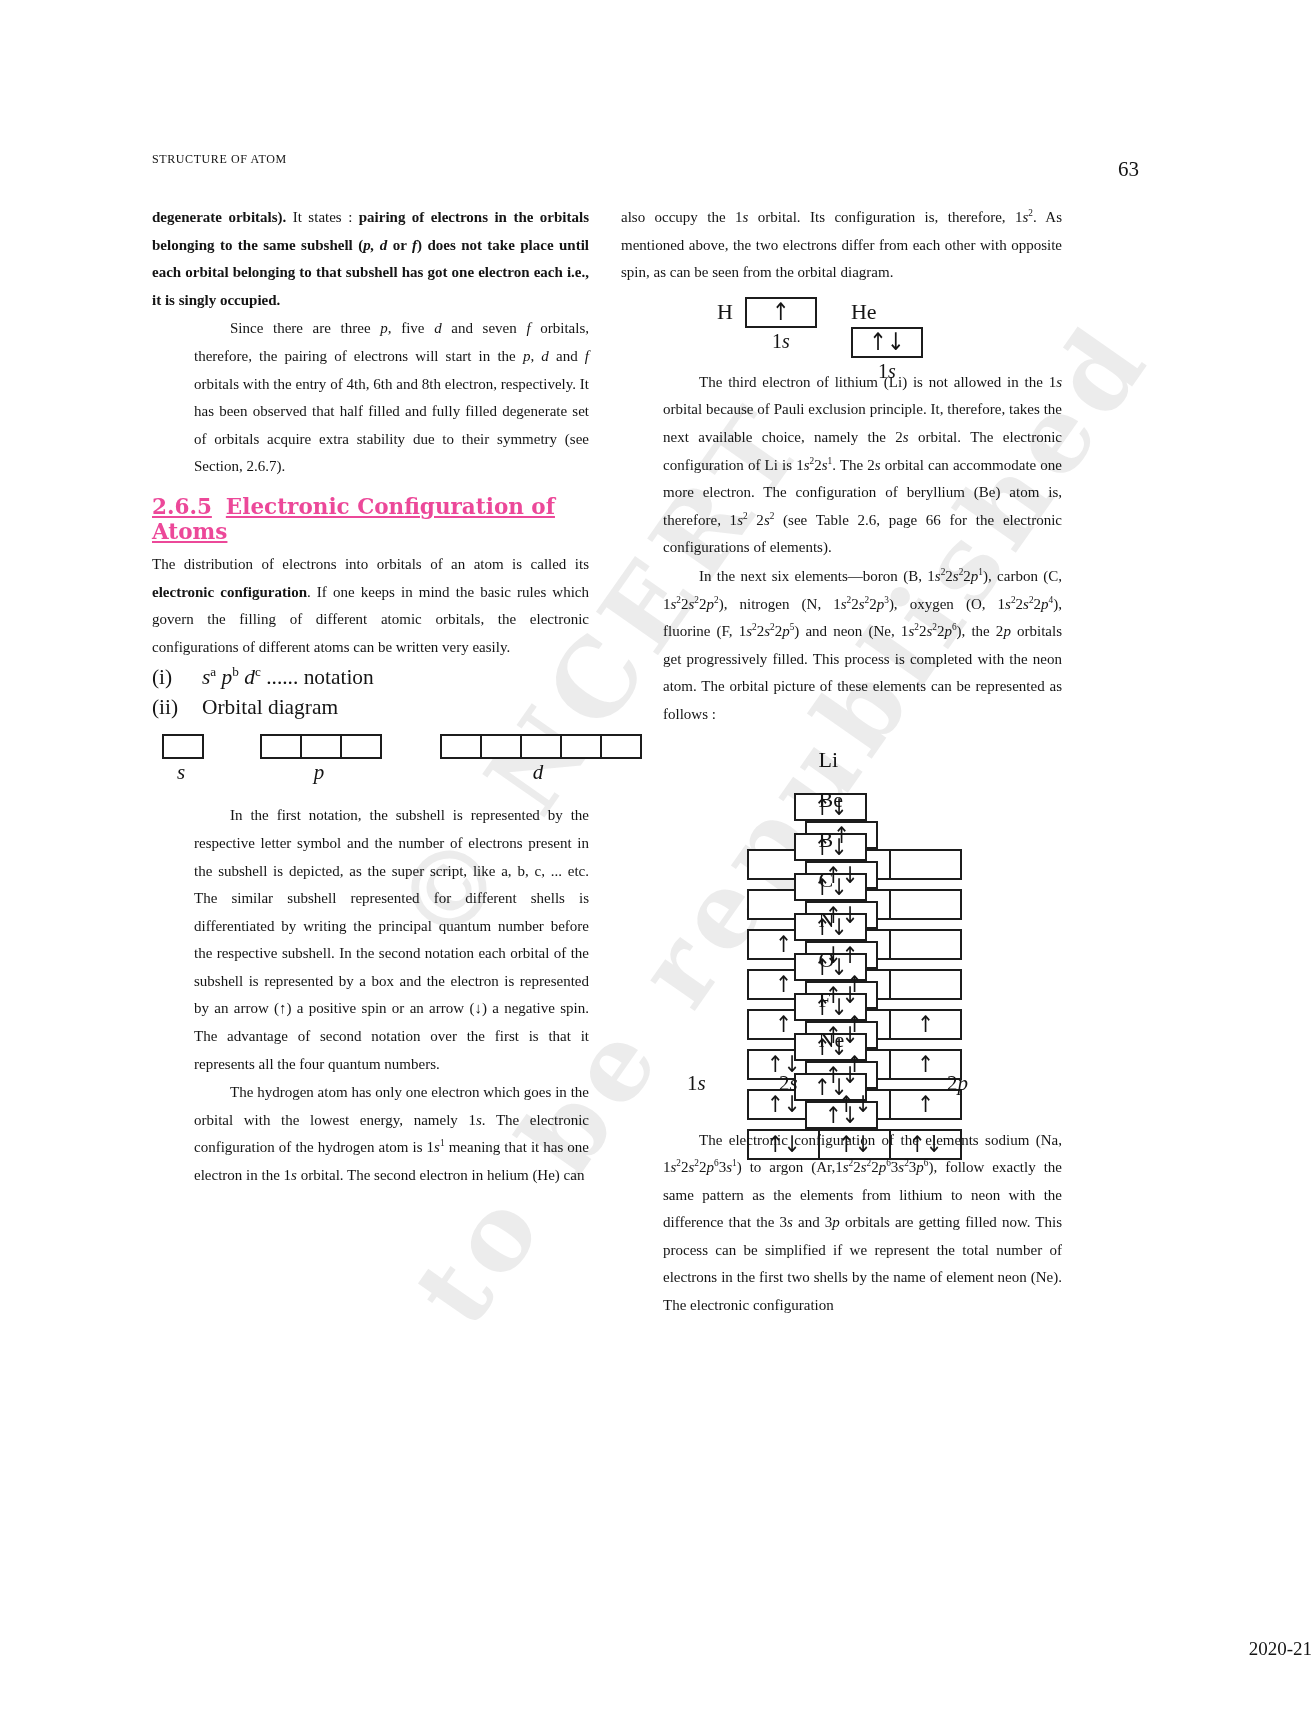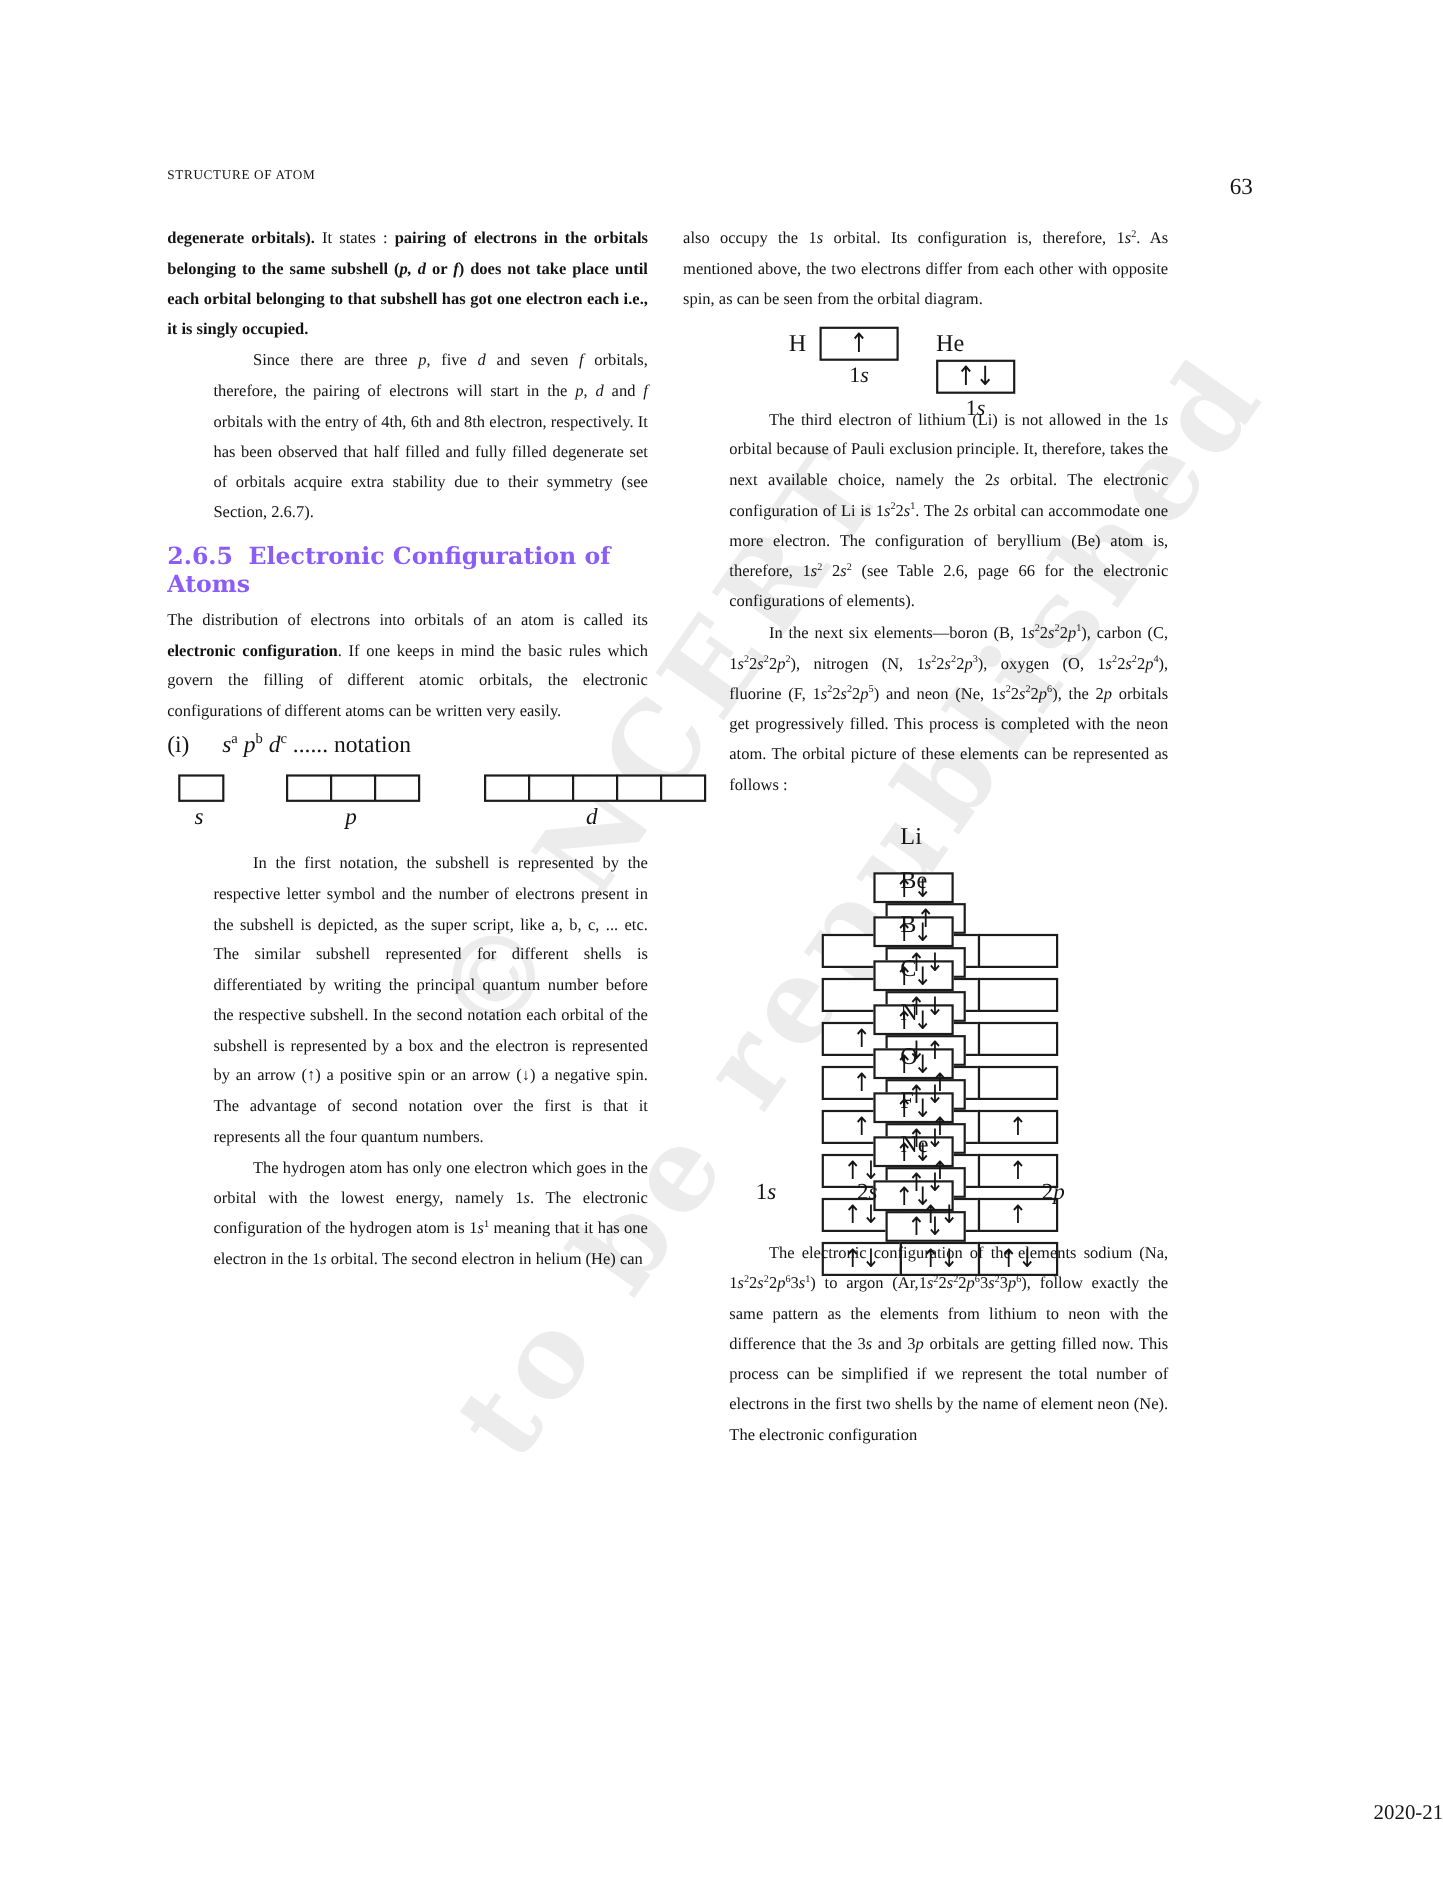--- a/index.html
+++ b/index.html
@@ -63,27 +63,31 @@
 
 <div class="wm wm1">© NCERT</div>
 <div class="wm wm2">to be republished</div>
 
 <div class="hdr hdr-left">STRUCTURE OF ATOM</div>
 <div class="pagenum">63</div>
 
 <div class="col col-left">
   <p class="body"><b>degenerate orbitals).</b> It states : <b>pairing of electrons in the orbitals belonging to the same subshell (<i>p, d</i> or <i>f</i>) does not take place until each orbital belonging to that subshell has got one electron each i.e., it is singly occupied.</b></p>
   <p class="body ind">Since there are three <i>p</i>, five <i>d</i> and seven <i>f</i> orbitals, therefore, the pairing of electrons will start in the <i>p</i>, <i>d</i> and <i>f</i> orbitals with the entry of 4th, 6th and 8th electron, respectively. It has been observed that half filled and fully filled degenerate set of orbitals acquire extra stability due to their symmetry (see Section, 2.6.7).</p>
-  <div class="section-head" style="color: #8b5cf6;">
+  <div class="section-head" style="color: #ec4899; text-decoration: underline;">
     <span class="num">2.6.5</span><span>Electronic Configuration of Atoms</span>
   </div>
   <p class="body">The distribution of electrons into orbitals of an atom is called its <b>electronic configuration</b>. If one keeps in mind the basic rules which govern the filling of different atomic orbitals, the electronic configurations of different atoms can be written very easily.</p>
   <div class="list-row">
     <span class="list-label">(i)</span>
     <span><i>s</i><sup>a</sup> <i>p</i><sup>b</sup> <i>d</i><sup>c</sup> ...... notation</span>
+  </div>
+  <div class="list-row">
+    <span class="list-label">(ii)</span>
+    <span>Orbital diagram</span>
   </div>
   <div class="spd">
     <div class="spd-group" id="spd-s">
         <span class="obox"></span>
       </div>
     <div class="spd-group" id="spd-p">
         <span class="obox"></span>
         <span class="obox"></span>
         <span class="obox"></span>
       </div>

